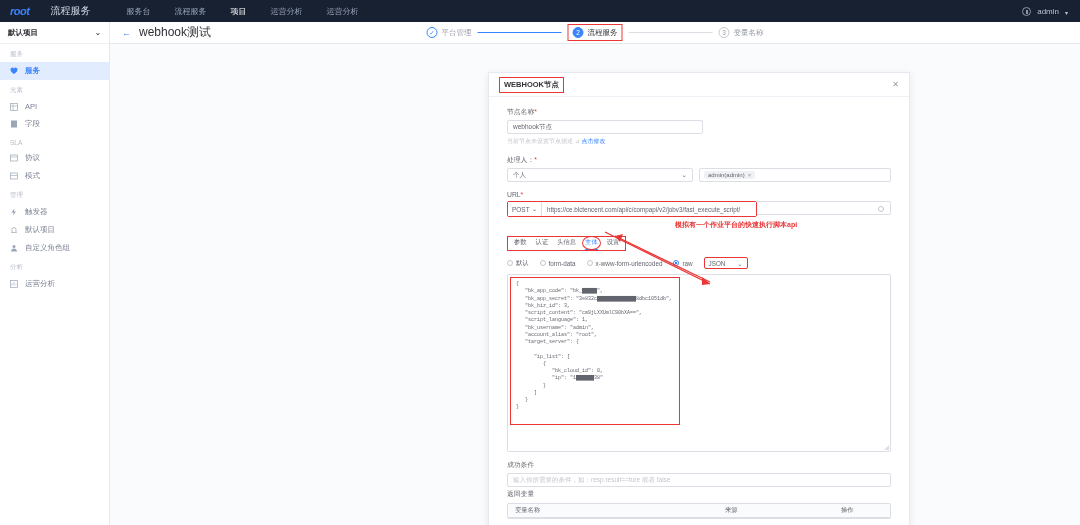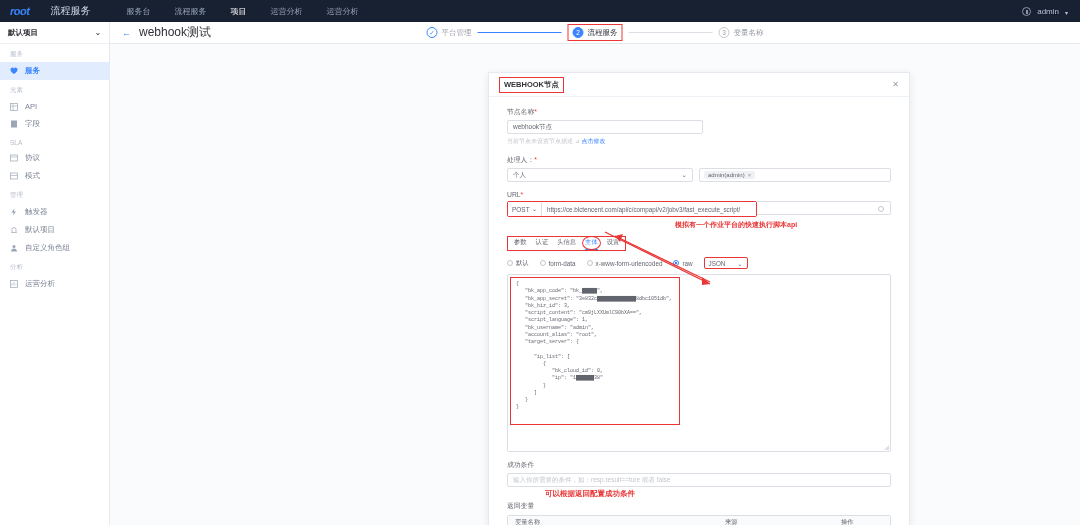--- a/index.html
+++ b/index.html
@@ -427,21 +427,20 @@
 }</pre>
             </div>
             <span class="resize"></span>
           </div>
 
           
           <div class="flabel" style="margin-top:8px">成功条件</div>
           <div class="inp ph">
             <span>输入你所需要的条件，如：resp.result==ture 或者 false</span>
           </div>
-          <div class="annot" style="margin:2px 0 0 38px; font-size:7.5px">可以根据返回配置成功条件</div>
 
           
           <div class="flabel" style="margin-top:2px">返回变量</div>
           <div class="tbl">
             <div class="thead">
               <span class="th c1">变量名称</span>
               <span class="th c2">来源</span>
               <span class="th c3">操作</span>
             </div>
 

